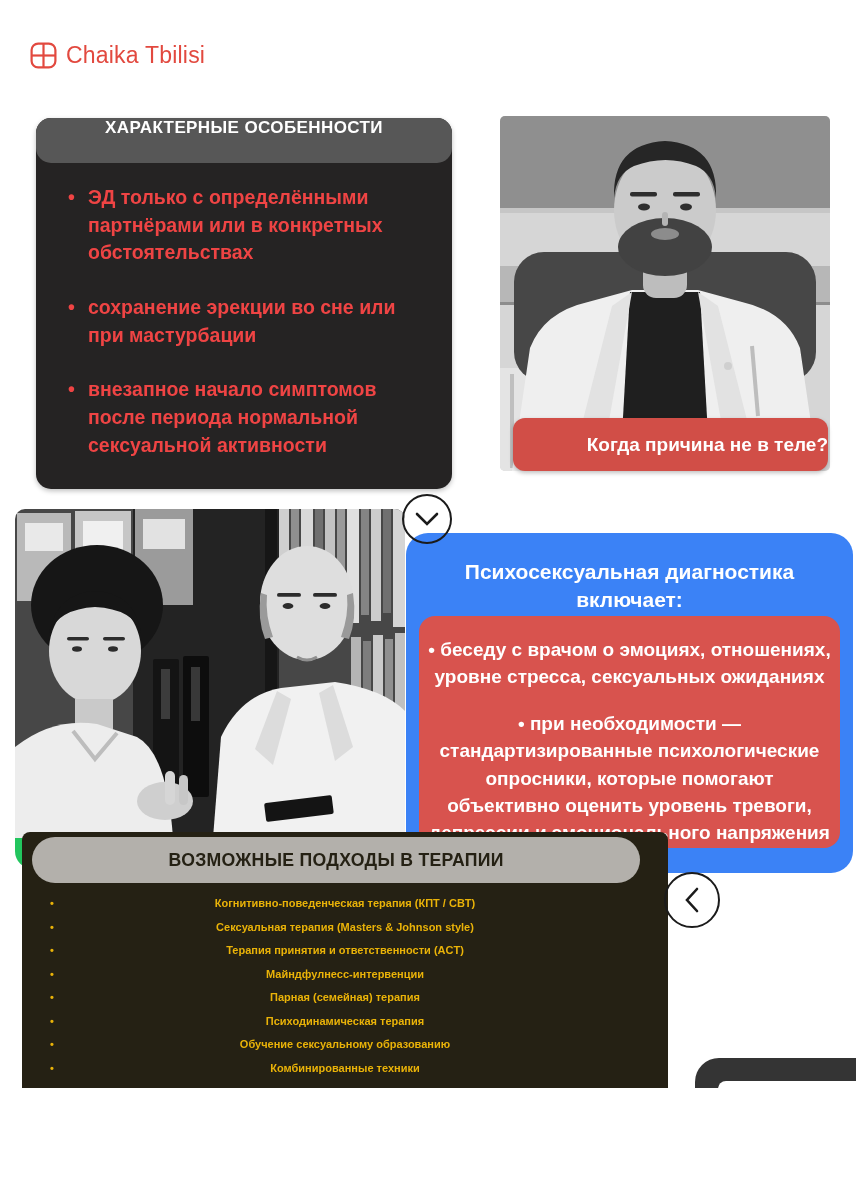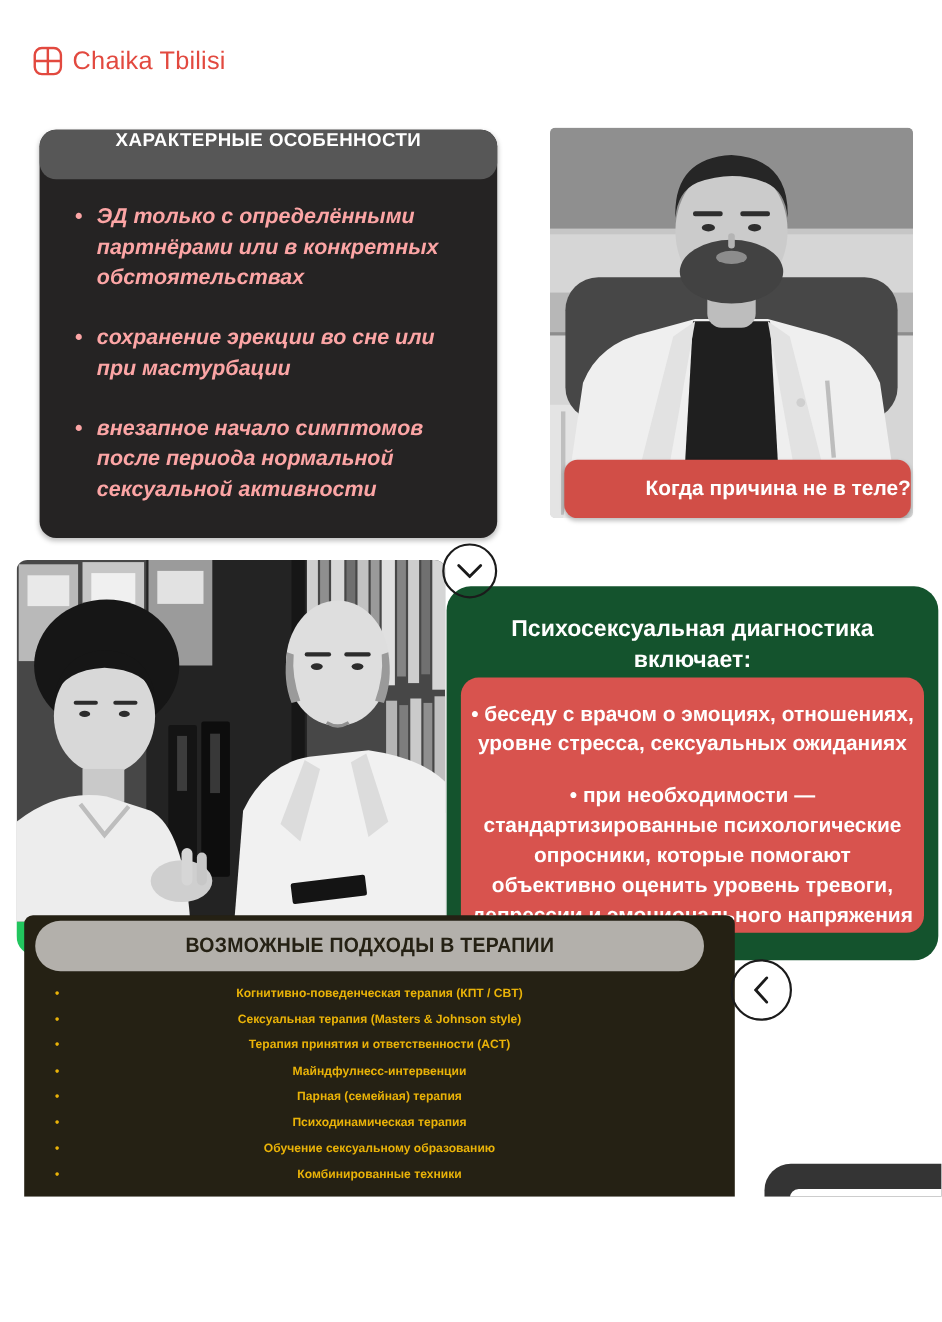--- a/index.html
+++ b/index.html
@@ -14,39 +14,39 @@
   .logo-text{font-size:23px;font-weight:500;color:#e2493f;letter-spacing:.2px;}
 
   
   .features-card{position:absolute;left:36px;top:90px;width:416px;height:371px;
     background:#252323;border-radius:15px;box-shadow:0 2px 5px rgba(0,0,0,.25);}
   .features-pill{position:absolute;left:0;top:0;width:100%;height:45px;background:#575757;
     border-radius:15px;display:flex;align-items:flex-start;justify-content:center;}
   .features-pill span{color:#fff;font-weight:700;font-size:17px;letter-spacing:.4px;}
   .features-list{position:absolute;left:30px;right:22px;top:66px;margin:0;padding:0;list-style:none;}
   .features-list li{position:relative;padding-left:22px;margin-bottom:27px;
-    color:#fca5a5;font-weight:700;font-size:19.5px;line-height:1.42;font-style:italic;}
+    color:#ef4444;font-weight:700;font-size:19.5px;line-height:1.42;}
   .features-list li::before{content:"•";position:absolute;left:2px;top:0;}
 
   
   .doctor-photo{position:absolute;left:500px;top:88px;width:330px;height:355px;border-radius:5px;overflow:hidden;}
   .doctor-photo svg{display:block;}
   .photo-caption{position:absolute;left:513px;top:390px;width:315px;height:53px;background:#d14e47;
     border-radius:12px;display:flex;align-items:center;justify-content:flex-end;box-shadow:0 2px 4px rgba(0,0,0,.25);}
   .photo-caption span{color:#fff;font-weight:700;font-size:19px;}
 
   
   .mj-card{position:absolute;left:15px;top:481px;width:390px;height:360px;border-radius:10px 10px 18px 18px;overflow:hidden;}
   .mj-photo{position:absolute;left:0;top:0;width:390px;height:329px;}
   .mj-caption{position:absolute;left:0;bottom:0;width:100%;height:31px;background:#22c55e;
     display:flex;align-items:flex-start;justify-content:center;}
   .mj-caption span{font-family:"DejaVu Serif",serif;font-style:italic;font-weight:700;font-size:16px;color:#141414;}
 
   
-  .diag-card{position:absolute;left:406px;top:505px;width:447px;height:340px;background:#14532d;border-radius:22px;}
+  .diag-card{position:absolute;left:406px;top:505px;width:447px;height:340px;background:#3b82f6;border-radius:22px;}
   .diag-title{margin:25px 20px 0;color:#fff;font-weight:700;font-size:21px;line-height:1.35;text-align:center;}
   .diag-inner{position:absolute;left:13px;right:13px;top:83px;height:232px;background:#d8534e;border-radius:16px;
     padding:20px 8px 0;box-sizing:border-box;}
   .diag-list{margin:0;padding:0;list-style:none;}
   .diag-list li{color:#fff;font-weight:700;font-size:19px;line-height:1.43;text-align:center;margin-bottom:20px;}
   .diag-list li::before{content:"• ";}
 
   
   .therapy-card{position:absolute;left:22px;top:804px;width:646px;height:282px;background:#252114;border-radius:8px;}
   .therapy-pill{position:absolute;left:10px;top:5px;width:608px;height:46px;background:#b3b0ab;border-radius:23px;

